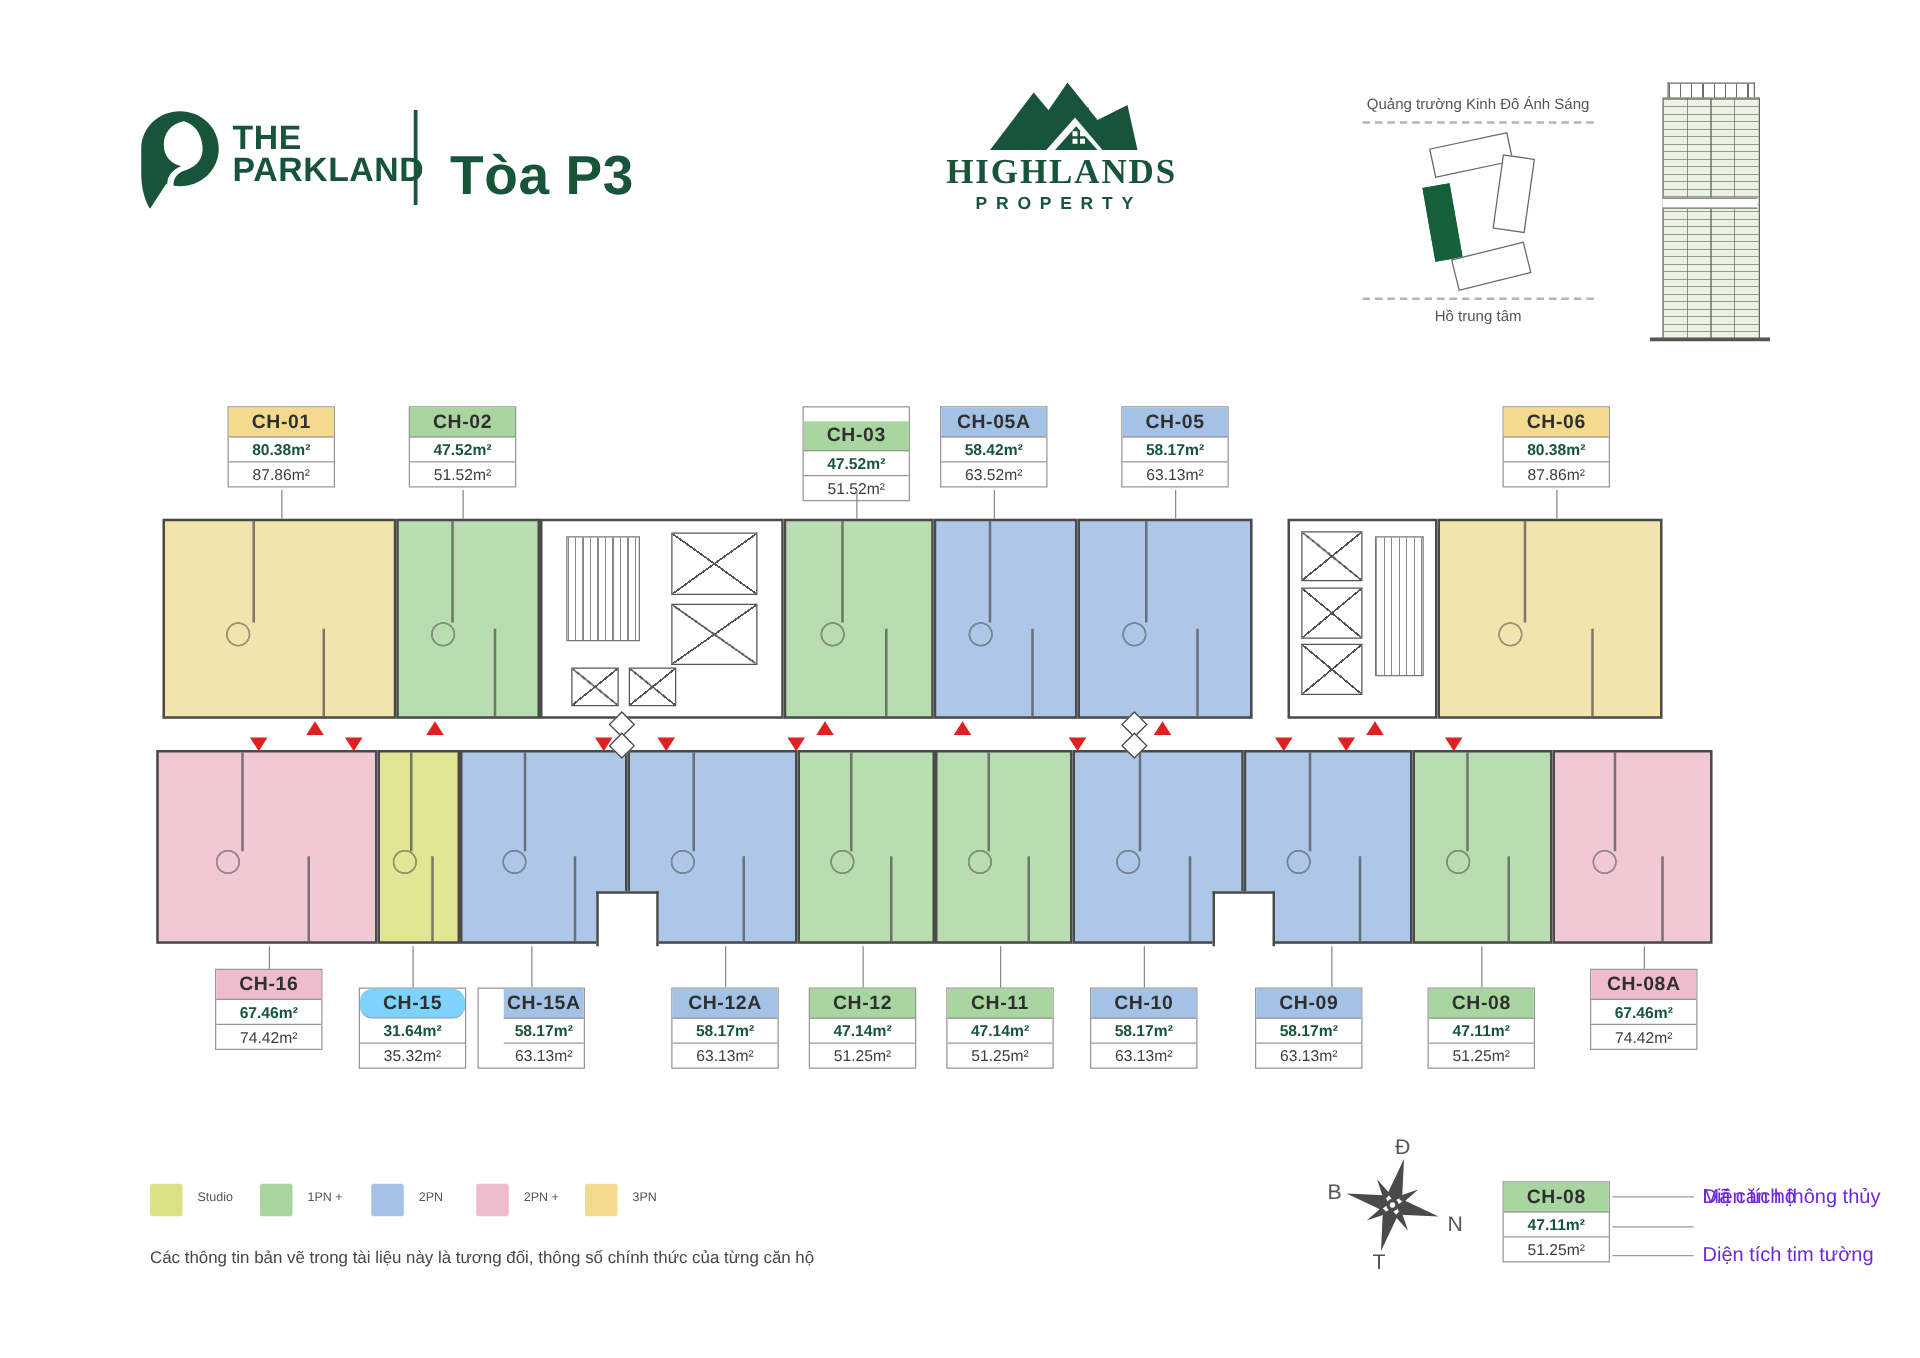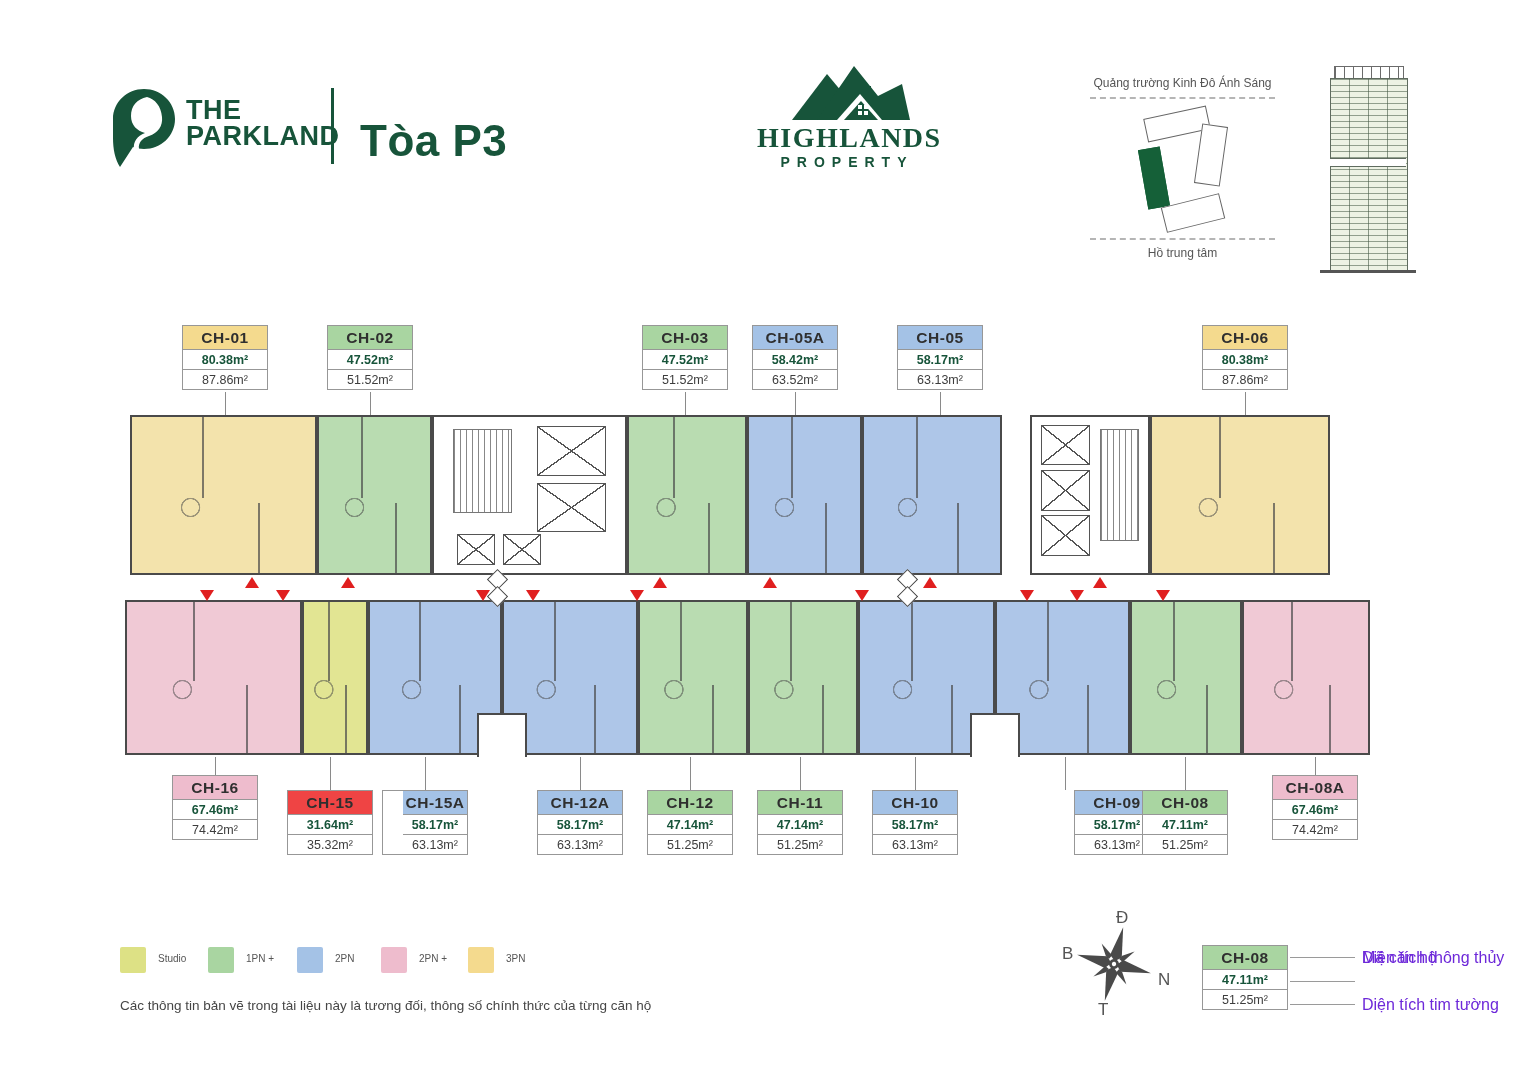--- a/index.html
+++ b/index.html
@@ -164,21 +164,21 @@
         <div class="ul-gross">87.86m²</div>
       </div>
       <div class="conn" style="left: 225px; top: 392px; height: 23px;"></div>
       <div class="unitlabel" style="left: 327px; top: 325px;">
         <div class="ul-head" style="background: rgb(169, 213, 161);">CH-02</div>
         <div class="ul-net">47.52m²</div>
         <div class="ul-gross">51.52m²</div>
       </div>
       <div class="conn" style="left: 370px; top: 392px; height: 23px;"></div>
       <div class="unitlabel" style="left: 642px; top: 325px;">
-        <div class="ul-head" style="background: rgb(169, 213, 161);">CH-03</div>
+        <div class="ul-head" style="background: rgb(169, 213, 161); margin-top: 11px;">CH-03</div>
         <div class="ul-net">47.52m²</div>
         <div class="ul-gross">51.52m²</div>
       </div>
       <div class="conn" style="left: 685px; top: 392px; height: 23px;"></div>
       <div class="unitlabel" style="left: 752px; top: 325px;">
         <div class="ul-head" style="background: rgb(164, 194, 230);">CH-05A</div>
         <div class="ul-net">58.42m²</div>
         <div class="ul-gross">63.52m²</div>
       </div>
       <div class="conn" style="left: 795px; top: 392px; height: 23px;"></div>
@@ -194,21 +194,21 @@
         <div class="ul-gross">87.86m²</div>
       </div>
       <div class="conn" style="left: 1245px; top: 392px; height: 23px;"></div>
       <div class="unitlabel" style="left: 172px; top: 775px;">
         <div class="ul-head" style="background: rgb(238, 188, 205);">CH-16</div>
         <div class="ul-net">67.46m²</div>
         <div class="ul-gross">74.42m²</div>
       </div>
       <div class="conn" style="left: 215px; top: 757px; height: 18px;"></div>
       <div class="unitlabel" style="left: 287px; top: 790px;">
-        <div class="ul-head" style="background: #ef4444;">CH-15</div>
+        <div class="ul-head" style="background: #7dd3fc; border-radius: 10px;">CH-15</div>
         <div class="ul-net">31.64m²</div>
         <div class="ul-gross">35.32m²</div>
       </div>
       <div class="conn" style="left: 330px; top: 757px; height: 33px;"></div>
       <div class="unitlabel" style="left: 382px; top: 790px; padding-left: 20px;">
         <div class="ul-head" style="background: rgb(164, 194, 230);">CH-15A</div>
         <div class="ul-net">58.17m²</div>
         <div class="ul-gross">63.13m²</div>
       </div>
       <div class="conn" style="left: 425px; top: 757px; height: 33px;"></div>
@@ -229,21 +229,21 @@
         <div class="ul-net">47.14m²</div>
         <div class="ul-gross">51.25m²</div>
       </div>
       <div class="conn" style="left: 800px; top: 757px; height: 33px;"></div>
       <div class="unitlabel" style="left: 872px; top: 790px;">
         <div class="ul-head" style="background: rgb(164, 194, 230);">CH-10</div>
         <div class="ul-net">58.17m²</div>
         <div class="ul-gross">63.13m²</div>
       </div>
       <div class="conn" style="left: 915px; top: 757px; height: 33px;"></div>
-      <div class="unitlabel" style="left: 1074px; top: 790px;">
+      <div class="unitlabel" style="left: 1004px; top: 790px;">
         <div class="ul-head" style="background: rgb(164, 194, 230);">CH-09</div>
         <div class="ul-net">58.17m²</div>
         <div class="ul-gross">63.13m²</div>
       </div>
       <div class="conn" style="left: 1065px; top: 757px; height: 33px;"></div>
       <div class="unitlabel" style="left: 1142px; top: 790px;">
         <div class="ul-head" style="background: rgb(169, 213, 161);">CH-08</div>
         <div class="ul-net">47.11m²</div>
         <div class="ul-gross">51.25m²</div>
       </div>

